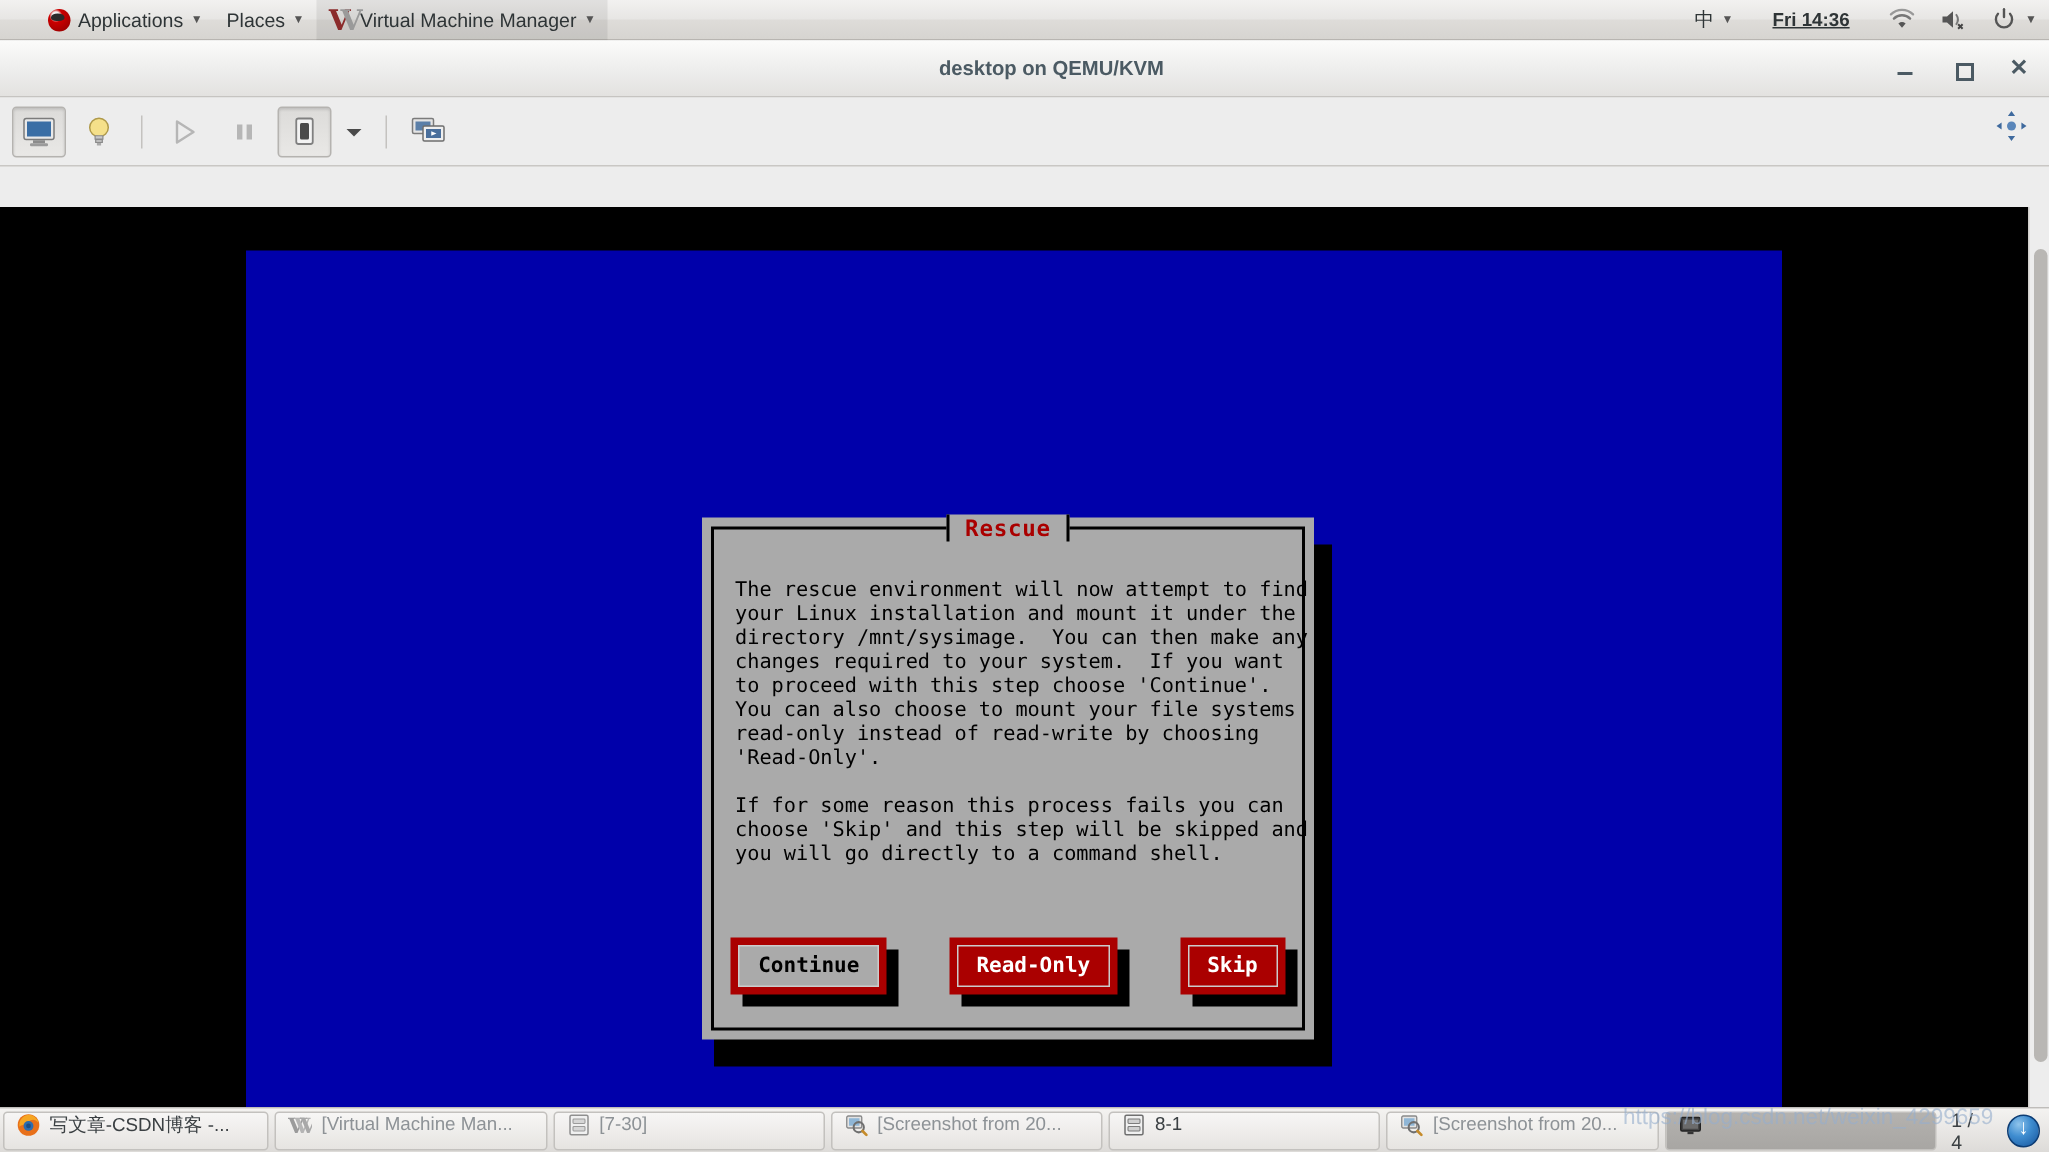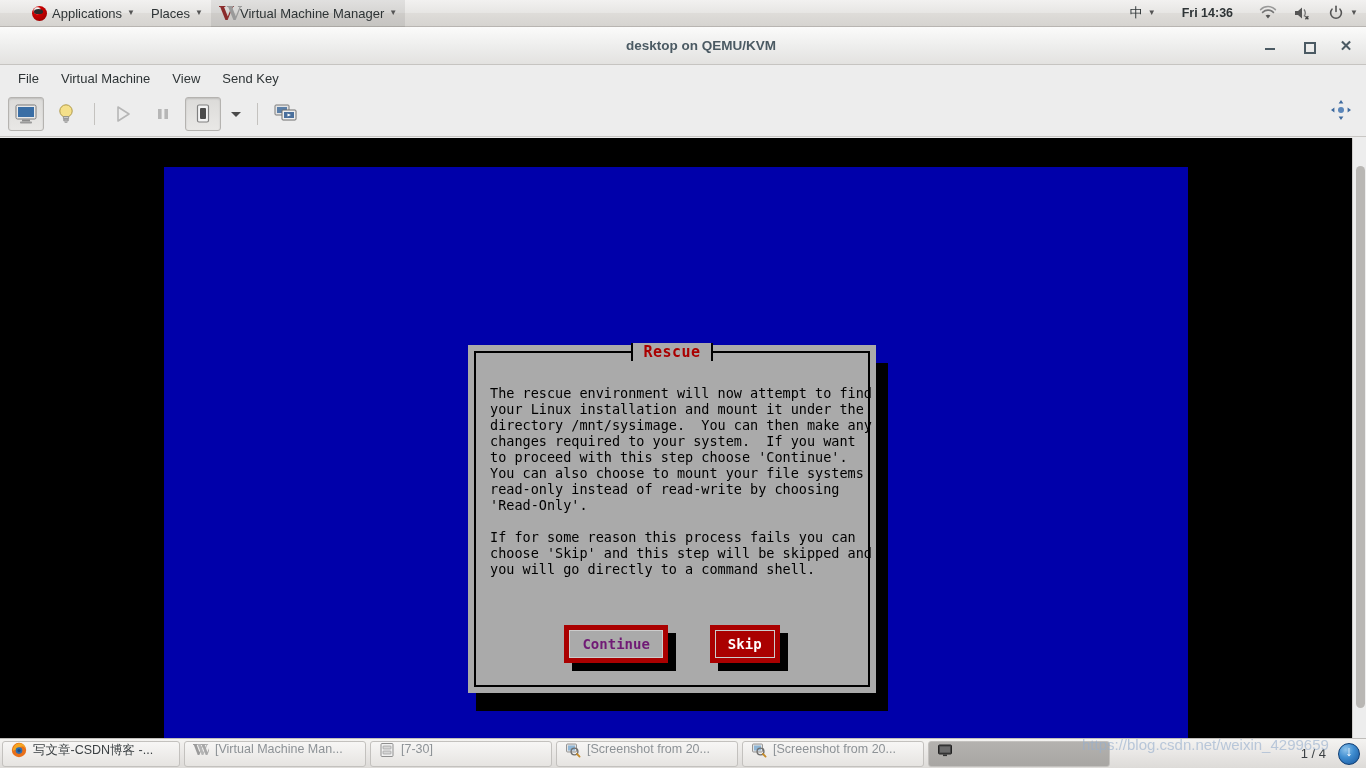--- a/index.html
+++ b/index.html
@@ -33,21 +33,21 @@
     content: ""; position: absolute; left: 2px; top: 3px;
     width: 9px; height: 5px; background: #2b2b2b;
     border-radius: 50% 50% 40% 40%;
   }
   .vmm-logo {
     width: 26px; height: 19px; flex: none; position: relative;
     margin-right: -10px;
   }
   #panel-spacer { flex: 1; }
   .tray-icon { width: 18px; height: 18px; flex: none; }
-  #clock { font-weight: bold; font-size: 12.5px; padding: 0 10px; }
+  #clock { font-weight: bold; font-size: 12.5px; padding: 0 10px; text-decoration: underline; }
 
   
   #vmm-window {
     position: absolute; left: 0; top: 27px; width: 1366px; height: 711px;
     background: #ededed;
   }
   #titlebar {
     height: 38px; width: 100%;
     background: linear-gradient(to bottom, #fbfbfa 0%, #ededec 55%, #e3e2e0 100%);
     border-bottom: 1px solid #c6c4c1;
@@ -159,21 +159,21 @@
     display: block;
     border: 1px solid #cccccc;
     padding: 5px 12px;
     font-size: 14px; font-weight: bold;
     color: #ffffff;
     white-space: pre;
     text-align: center;
   }
   .tui-btn.focused .tui-btn-label {
     background: #aaaaaa;
-    color: #701a75;
+    color: #000000;
     border-color: #cccccc;
   }
 
   
   #taskbar {
     position: absolute; left: 0; top: 738px; width: 1366px; height: 30px;
     background: linear-gradient(to bottom, #f4f3f1 0%, #e9e7e5 50%, #dddbd8 100%);
     border-top: 1px solid #bfbdba;
     display: flex; align-items: center; gap: 0;
     font-size: 12.5px; color: #3b4043;
@@ -298,26 +298,20 @@
 
   <div id="titlebar">
     <span id="window-title">desktop on QEMU/KVM</span>
     <div class="win-btns">
       <span class="win-btn wb-min"></span>
       <span class="win-btn wb-max"></span>
       <span class="win-btn wb-close">✕</span>
     </div>
   </div>
 
-  <div id="menubar">
-    <div class="menu-item">File</div>
-    <div class="menu-item">Virtual Machine</div>
-    <div class="menu-item">View</div>
-    <div class="menu-item">Send Key</div>
-  </div>
 
   <div id="toolbar">
 
     <div class="tb-btn pressed">
       <svg width="24" height="22" viewBox="0 0 24 22">
         <rect x="2" y="2" width="20" height="14" rx="1.5" fill="#e9e9e9" stroke="#7b7b7b" stroke-width="1"></rect>
         <rect x="4" y="4" width="16" height="10" fill="#3a6ea5"></rect>
         <rect x="8" y="16.5" width="8" height="2" fill="#8b8b8b"></rect>
         <rect x="6" y="18.5" width="12" height="2" rx="0.8" fill="#9b9b9b"></rect>
       </svg>
@@ -405,20 +399,26 @@
 
           <div id="dialog-buttons">
 
             <div class="tui-btn focused">
               <span class="tui-btn-shadow"></span>
               <span class="tui-btn-face">
                 <span class="tui-btn-label">Continue</span>
               </span>
             </div>
 
+            <div class="tui-btn">
+              <span class="tui-btn-shadow"></span>
+              <span class="tui-btn-face">
+                <span class="tui-btn-label">Read-Only</span>
+              </span>
+            </div>
 
             <div class="tui-btn">
               <span class="tui-btn-shadow"></span>
               <span class="tui-btn-face">
                 <span class="tui-btn-label">Skip</span>
               </span>
             </div>
 
           </div>
         </div>
@@ -474,20 +474,30 @@
       <svg width="16" height="16" viewBox="0 0 16 16">
         <rect x="1.5" y="2" width="10" height="8" rx="1" fill="#e3e3e3" stroke="#8a8a8a" stroke-width="0.9"></rect>
         <rect x="3" y="3.5" width="7" height="5" fill="#8fb6d6"></rect>
         <circle cx="9.5" cy="9.5" r="3.4" fill="none" stroke="#6f6f6f" stroke-width="1.4"></circle>
         <path d="M12 12 l2.6 2.6" stroke="#c58b2a" stroke-width="1.8" stroke-linecap="round"></path>
       </svg>
     </span>
     <span class="task-label">[Screenshot from 20...</span>
   </div>
 
+  <div class="task-btn w5">
+    <span class="task-icon">
+      <svg width="16" height="16" viewBox="0 0 16 16">
+        <rect x="2" y="1.5" width="12" height="13" rx="1" fill="#f0f0f0" stroke="#6f6f6f" stroke-width="1"></rect>
+        <rect x="4" y="4" width="8" height="3" rx="0.6" fill="#cfcfcf" stroke="#7b7b7b" stroke-width="0.7"></rect>
+        <rect x="4" y="9" width="8" height="3" rx="0.6" fill="#cfcfcf" stroke="#7b7b7b" stroke-width="0.7"></rect>
+      </svg>
+    </span>
+    <span class="task-label">8-1</span>
+  </div>
 
   <div class="task-btn w6 dim">
     <span class="task-icon">
       <svg width="16" height="16" viewBox="0 0 16 16">
         <rect x="1.5" y="2" width="10" height="8" rx="1" fill="#e3e3e3" stroke="#8a8a8a" stroke-width="0.9"></rect>
         <rect x="3" y="3.5" width="7" height="5" fill="#8fb6d6"></rect>
         <circle cx="9.5" cy="9.5" r="3.4" fill="none" stroke="#6f6f6f" stroke-width="1.4"></circle>
         <path d="M12 12 l2.6 2.6" stroke="#c58b2a" stroke-width="1.8" stroke-linecap="round"></path>
       </svg>
     </span>

